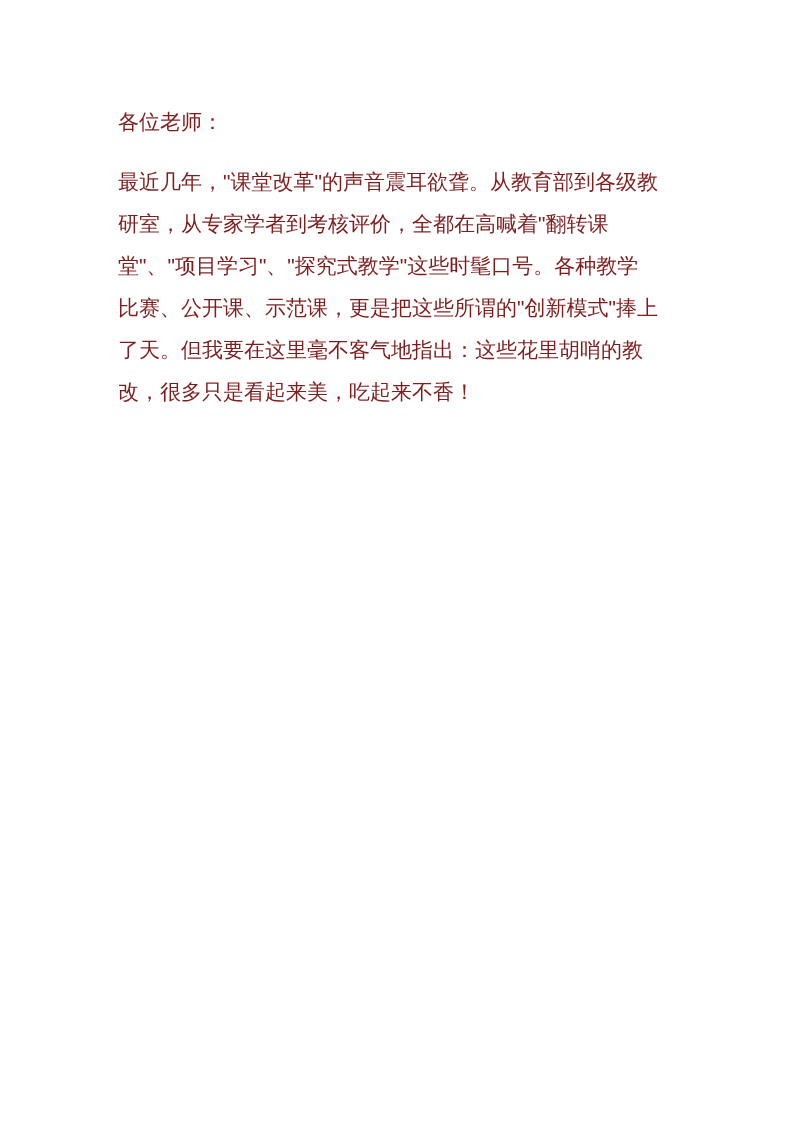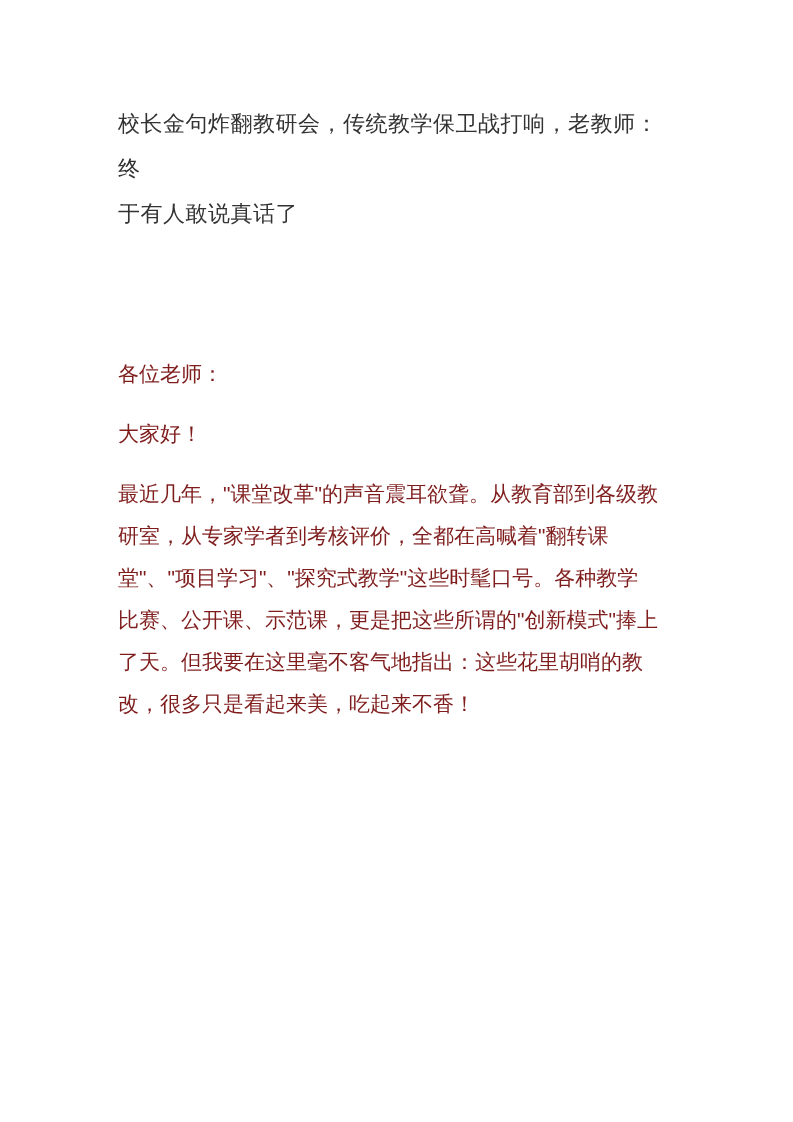--- a/index.html
+++ b/index.html
@@ -36,25 +36,22 @@
     line-height: 42px;
     margin: 0 0 18px 0;
     white-space: pre-line;
     color: #7f1d1d;
   }
 </style>
 </head>
 <body>
 
 <div class="doc-page">
-  <h1 class="doc-title">校长金句炸翻教研会，传统教学保卫战打响，老教师：终
-于有人敢说真话了</h1>
   <div class="doc-body">
     <p>各位老师：</p>
-    <p>大家好！</p>
     <p>最近几年，"课堂改革"的声音震耳欲聋。从教育部到各级教
 研室，从专家学者到考核评价，全都在高喊着"翻转课
 堂"、"项目学习"、"探究式教学"这些时髦口号。各种教学
 比赛、公开课、示范课，更是把这些所谓的"创新模式"捧上
 了天。但我要在这里毫不客气地指出：这些花里胡哨的教
 改，很多只是看起来美，吃起来不香！</p>
   </div>
 </div>
 
 </body></html>

